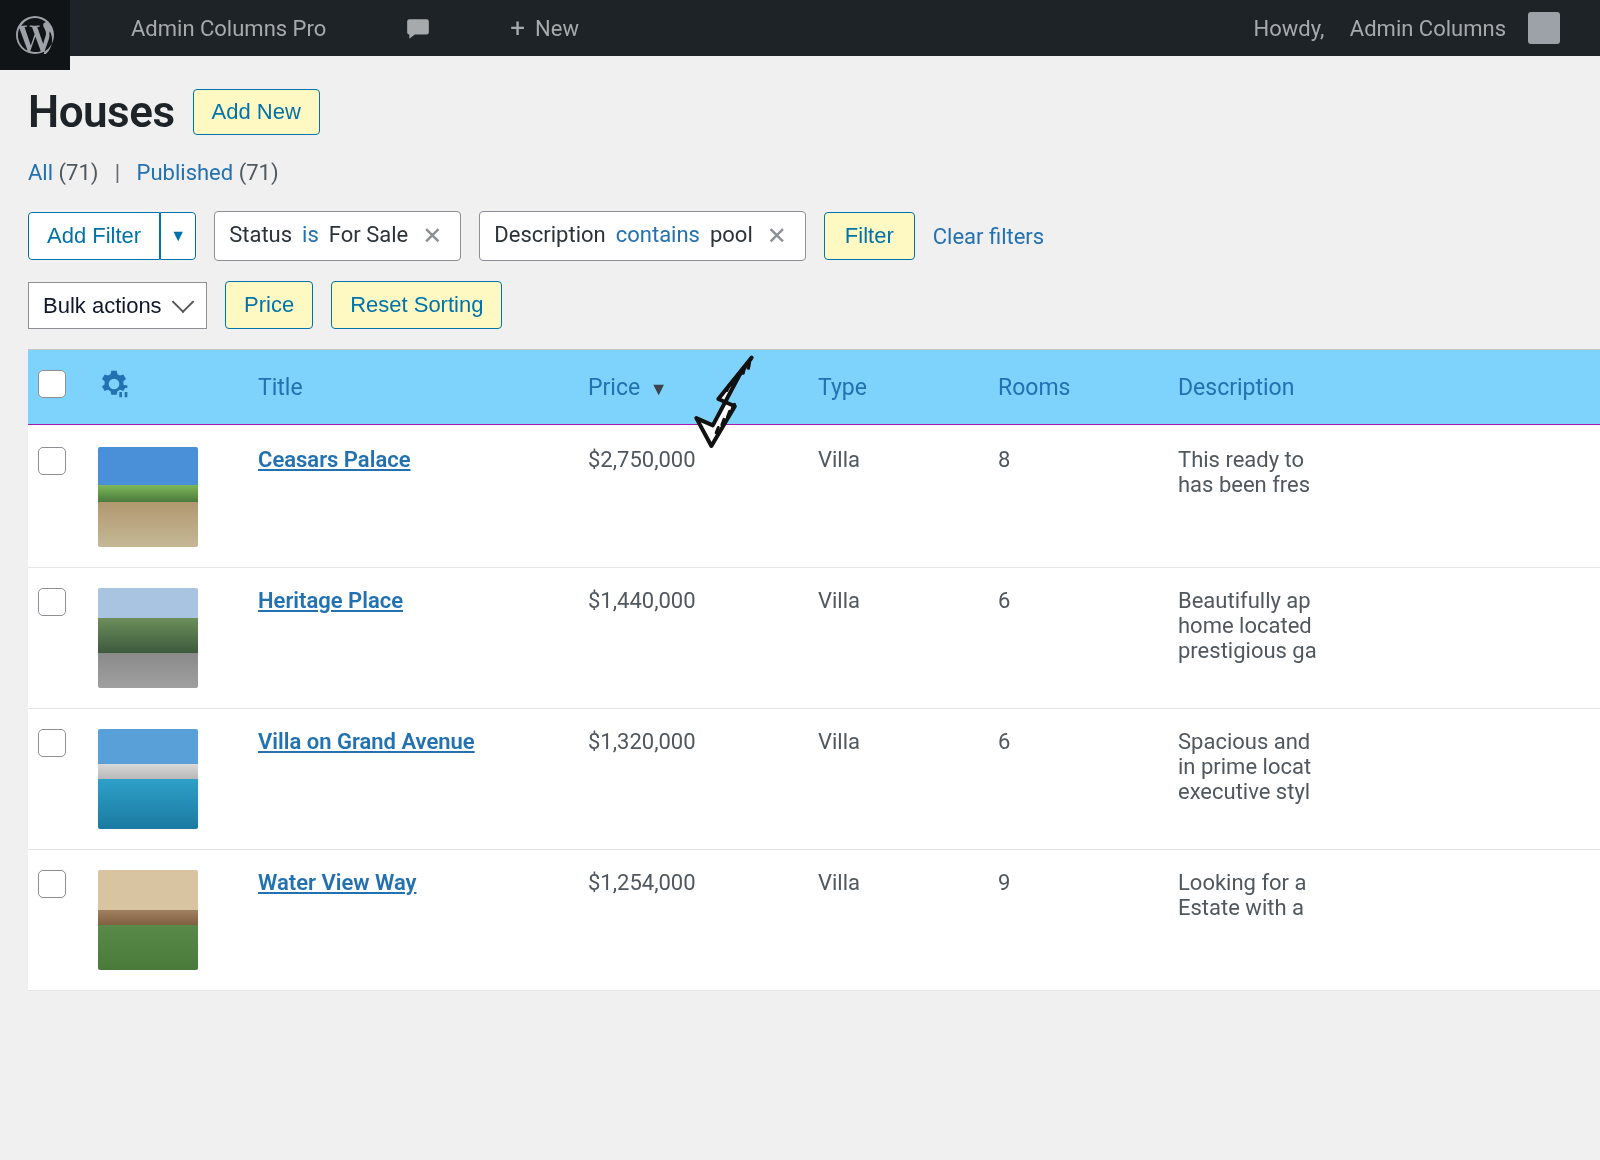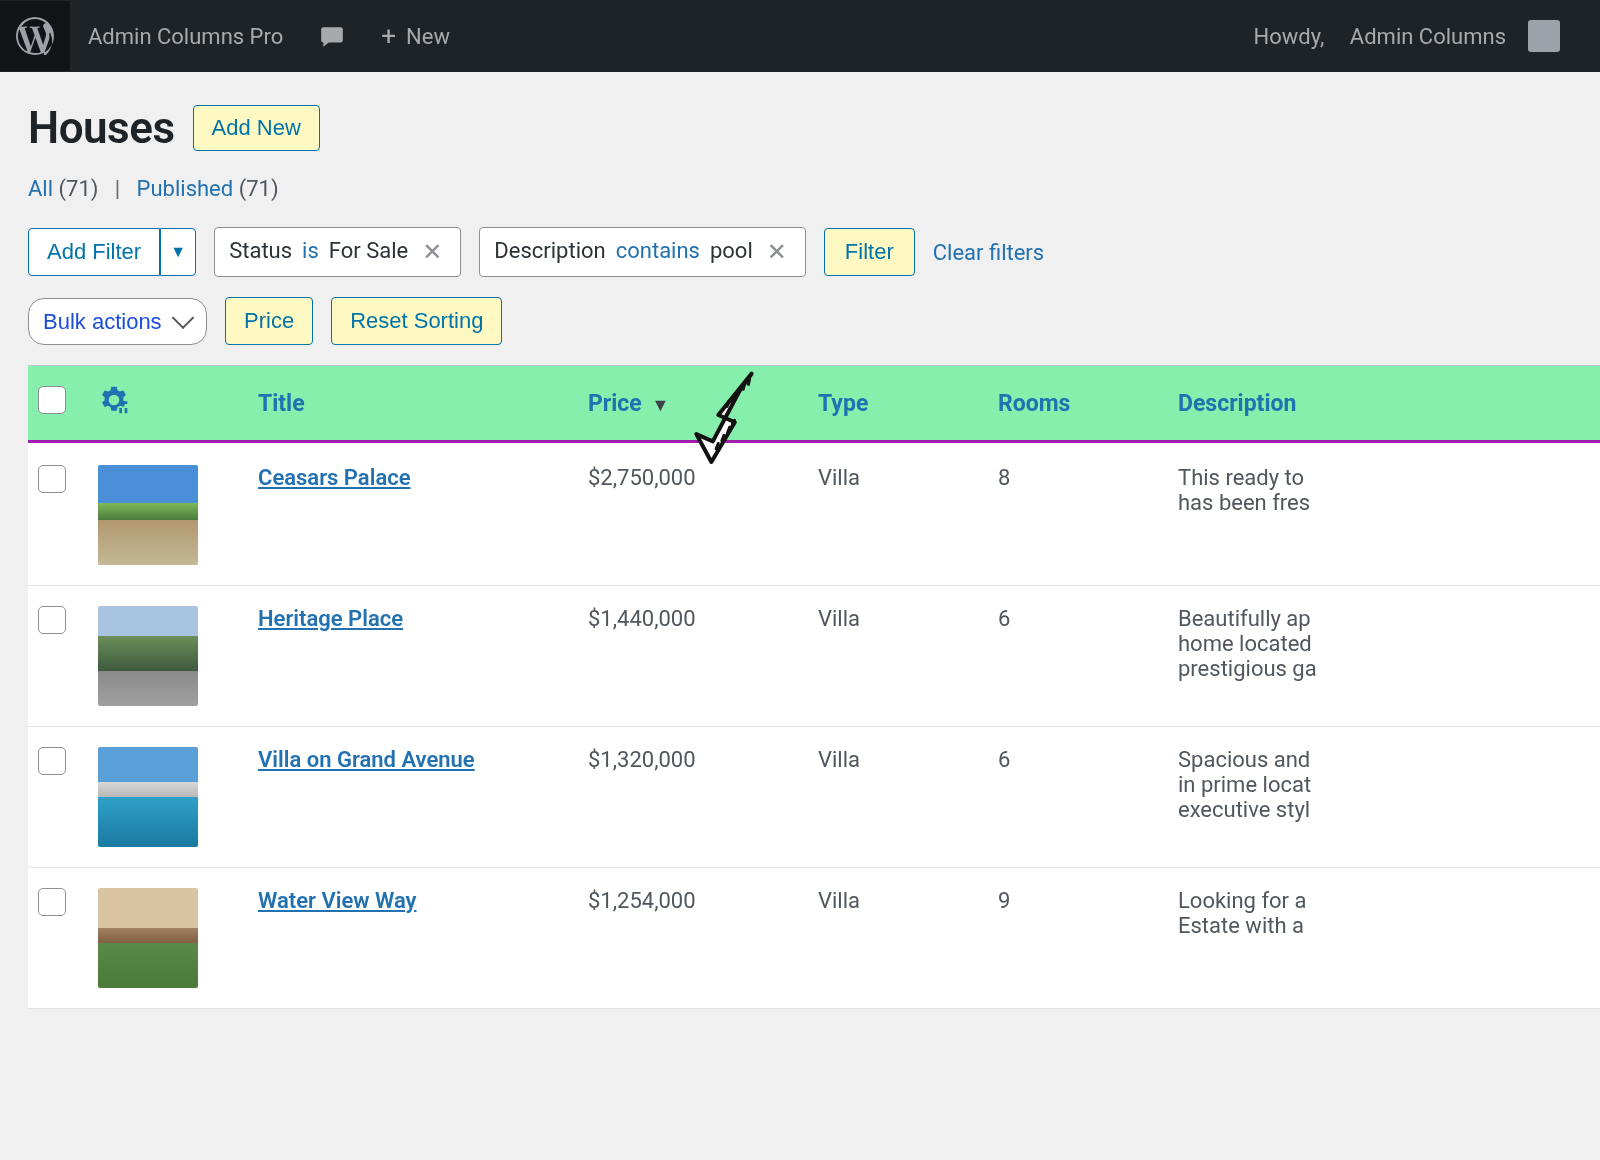--- a/index.html
+++ b/index.html
@@ -5,27 +5,27 @@
   * { box-sizing: border-box; margin: 0; padding: 0; }
   body {
     font-family: -apple-system, BlinkMacSystemFont, "Segoe UI", Roboto, sans-serif;
     background: #f0f0f1;
     color: #3c434a;
     font-size: 15px;
     width: 1600px;
     overflow-x: hidden;
   }
   .adminbar {
-    height: 72px;
+    height: 56px;
     background: #1d2327;
     color: #c3c4c7;
     display: flex;
-    align-items: center;
     padding: 0 22px 0 0;
     font-size: 22px;
+    gap: 43px;
   }
   .adminbar .wp-logo {
     width: 70px; height: 70px; display:flex; align-items:center; justify-content:center;
     background: #101417;
   }
   .adminbar .wp-logo svg { width: 38px; height: 38px; fill:#9ca2a7; }
   .adminbar .ab-item { padding: 0 18px; color:#a7aaad; display:flex; align-items:center; gap:10px; }
   .adminbar .spacer { flex: 1; }
   .adminbar .avatar-sq { width:32px; height:32px; background:#9ca2a7; border-radius:3px; margin-left:12px; }
   .adminbar .plus { font-size: 26px; font-weight: 400; color:#a7aaad; }
@@ -59,36 +59,36 @@
   .chip {
     border: 1.5px solid #8c8f94; background:#fff; color:#2c3338;
     padding: 10px 14px; font-size: 22px; border-radius: 4px;
     display:flex; gap:10px;
   }
   .chip .op { color:#2271b1; }
   .chip .close { color:#8c8f94; font-size:24px; padding:0 4px; cursor:pointer; font-weight:300; }
   .link-plain { color:#2271b1; font-size:22px; text-decoration:none; }
 
   .select-native {
-    border: 1.5px solid #8c8f94; background:#fff; color:#1d4ed8;
-    padding: 10px 44px 10px 14px; font-size: 22px; border-radius: 16px;
+    border: 1.5px solid #8c8f94; background:#fff; color:#0f172a;
+    padding: 10px 44px 10px 14px; font-size: 22px; border-radius: 0;
     appearance: none; position:relative;
   }
   .select-wrap { position:relative; display:inline-block; }
   .select-wrap::after {
     content:""; position:absolute; right:16px; top:50%; width:14px; height:14px;
     border-right:2px solid #555; border-bottom:2px solid #555; transform: translateY(-70%) rotate(45deg);
     pointer-events:none;
   }
 
   .table-wrap { border-top:1px solid #c3c4c7; margin-top:6px; background:#fff; width: 1580px; }
   table { border-collapse: collapse; width: 100%; table-layout:fixed; }
   thead th {
-    text-align:left; font-weight:700; color:#2271b1; font-size:23px;
-    padding: 18px 10px; border-bottom:3px solid #a21caf; background:#86efac;
+    text-align:left; font-weight:400; color:#2271b1; font-size:23px;
+    padding: 18px 10px; border-bottom:1px solid #a21caf; background:#7dd3fc;
     white-space:nowrap;
   }
   thead th.sort-active { color:#2271b1; }
   thead th .sort-tri { color:#3c434a; font-size:18px; display:inline-block; margin-left:4px; }
   thead th.cb { width: 60px; }
   thead th.thumb { width: 155px; }
   tbody td { vertical-align: top; padding: 20px 10px; font-size:22px; color:#3c434a; }
   tbody tr { border-bottom:1px solid #e5e5e5; }
   tbody tr:first-child td { padding-top: 22px; }
   tbody td.title a, tbody td.title { color:#2271b1; font-weight:600; }

